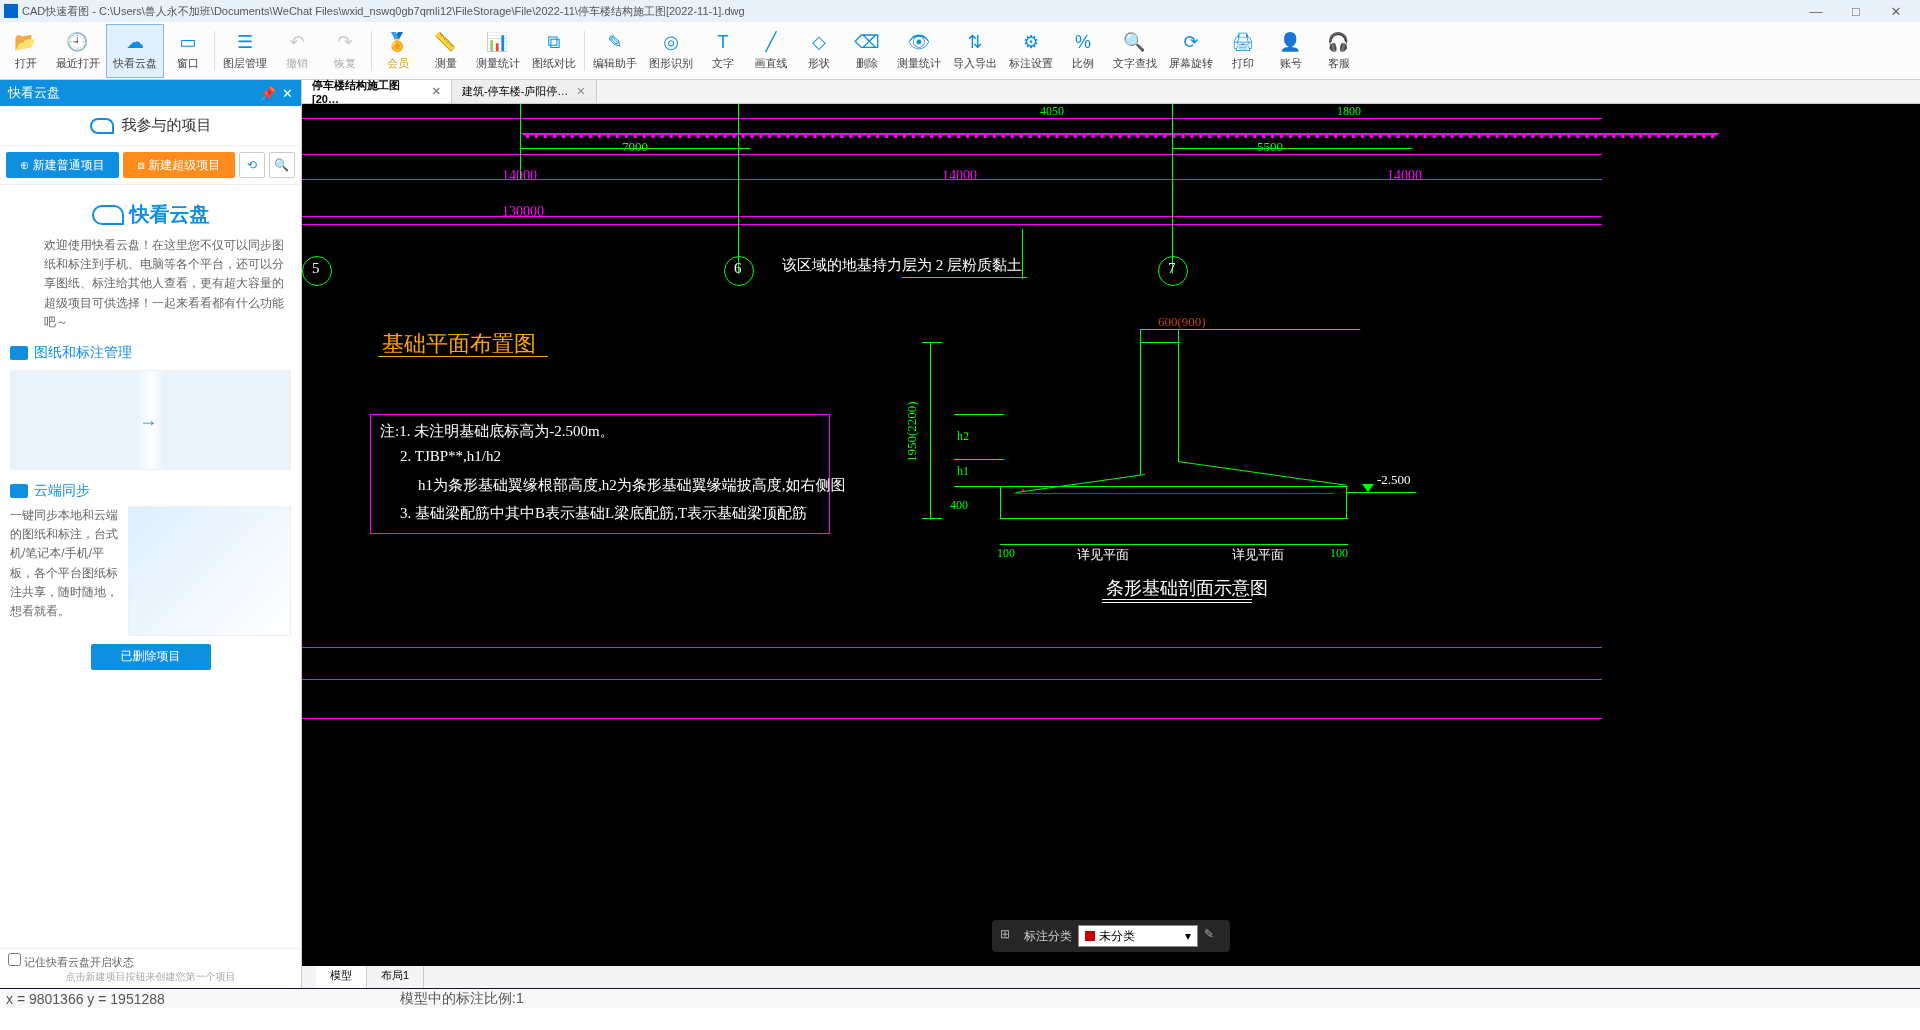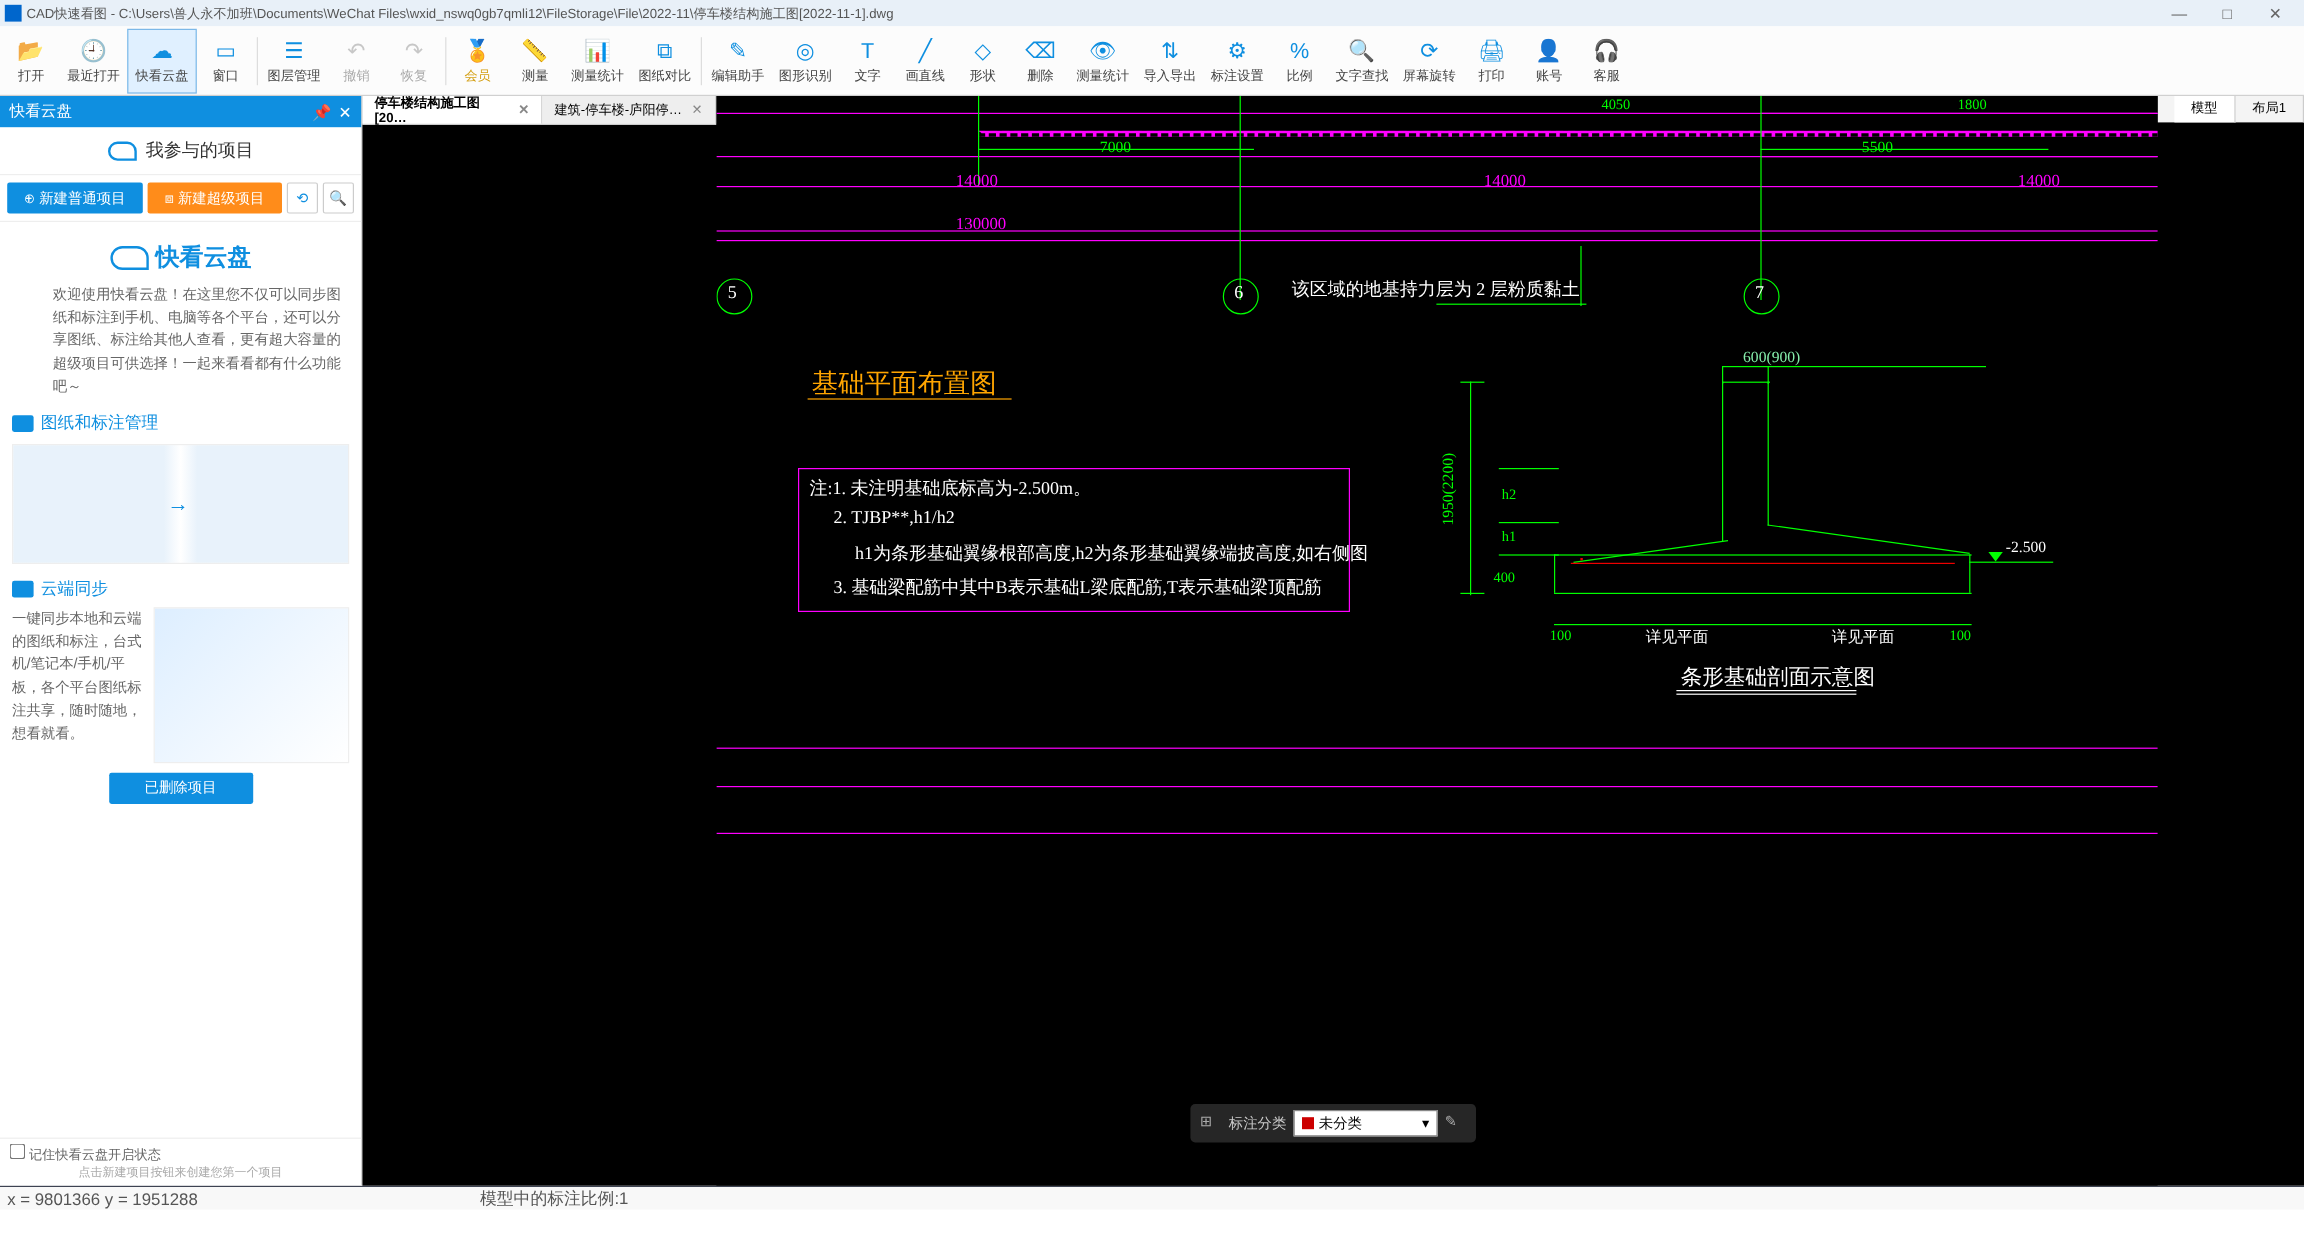--- a/index.html
+++ b/index.html
@@ -35,21 +35,21 @@
 .section-ic { width: 18px; height: 14px; background: #0f8fe0; margin-right: 6px; border-radius: 2px; }
 .section-title { font-size: 14px; color: #0f8fe0; }
 .img-placeholder { width: 100%; height: 100px; background: linear-gradient(90deg,#e8f2fb 45%,#fff 50%,#e8f2fb 55%); border: 1px solid #eee; margin: 8px 0; position: relative; }
 .img-placeholder .arrow { position: absolute; left: 46%; top: 40%; color: #0f8fe0; font-size: 18px; }
 .sync-row { display: flex; gap: 8px; }
 .sync-text { flex: 0 0 110px; line-height: 1.6; color: #666; }
 .sync-img { flex: 1; background: linear-gradient(135deg,#def 0%,#fff 100%); border: 1px solid #eee; height: 130px; }
 .delete-btn { margin: 8px auto; width: 120px; height: 26px; background: #0f8fe0; color: #fff; display: flex; align-items: center; justify-content: center; font-size: 12px; border-radius: 2px; cursor: pointer; }
 .side-footer { border-top: 1px solid #eee; padding: 4px 8px; font-size: 11px; color: #666; }
 .side-footer .hint { color: #aaa; font-size: 10px; text-align: center; }
-.main { flex: 1; display: flex; background: #000; position: relative; }
+.main { flex: 1; display: flex; flex-direction: column; background: #000; position: relative; }
 .tabs { height: 24px; background: #f4f4f4; display: flex; border-bottom: 1px solid #ccc; }
 .tab { padding: 2px 10px; background: #fff; border-right: 1px solid #ccc; font-size: 11px; display: flex; align-items: center; gap: 4px; cursor: pointer; max-width: 150px; }
 .tab.active { background: #fff; font-weight: bold; }
 .tab.inactive { background: #eee; }
 .tab .x { color: #888; margin-left: 4px; }
 .canvas { flex: 1; background: #000; position: relative; overflow: hidden; }
 .bottom-tabs { height: 22px; background: #f4f4f4; display: flex; font-size: 11px; }
 .btab { padding: 2px 14px; border-right: 1px solid #ccc; cursor: pointer; }
 .btab.active { background: #fff; }
 .statusbar { height: 20px; background: #f8f8f8; border-top: 1px solid #0f172a; display: flex; align-items: center; font-size: 14px; color: #555; padding: 0 6px; }
@@ -289,21 +289,21 @@
 
       <div class="purple-box" style="left:68px;top:310px;width:460px;height:120px"></div>
       <div class="dtxt" style="left:78px;top:318px;font-size:15px">注:1.  未注明基础底标高为-2.500m。</div>
       <div class="dtxt" style="left:98px;top:344px;font-size:15px">2.  TJBP**,h1/h2</div>
       <div class="dtxt" style="left:116px;top:372px;font-size:15px">h1为条形基础翼缘根部高度,h2为条形基础翼缘端披高度,如右侧图</div>
       <div class="dtxt" style="left:98px;top:400px;font-size:15px">3.  基础梁配筋中其中B表示基础L梁底配筋,T表示基础梁顶配筋</div>
 
       <div class="gline" style="left:838px;top:225px;width:220px;height:1px"></div>
       <div class="gline" style="left:838px;top:225px;width:1px;height:15px"></div>
       <div class="gline" style="left:876px;top:225px;width:1px;height:15px"></div>
-      <div class="dtxt" style="left:856px;top:210px;font-size:13px;color:#86efac">600(900)</div>
+      <div class="dtxt" style="left:856px;top:210px;font-size:13px;color:#c2410c">600(900)</div>
 
       <div class="gline" style="left:838px;top:238px;width:1px;height:133px"></div>
       <div class="gline" style="left:876px;top:238px;width:1px;height:120px"></div>
       <div class="gline" style="left:838px;top:238px;width:40px;height:1px"></div>
 
       <div style="position:absolute;left:713px;top:370px;width:130px;height:1px;background:#00ff00;transform:rotate(-8deg);transform-origin:right"></div>
       <div style="position:absolute;left:876px;top:357px;width:170px;height:1px;background:#00ff00;transform:rotate(8deg);transform-origin:left"></div>
 
       <div class="gline" style="left:698px;top:382px;width:348px;height:1px"></div>
       <div class="gline" style="left:698px;top:414px;width:348px;height:1px"></div>

